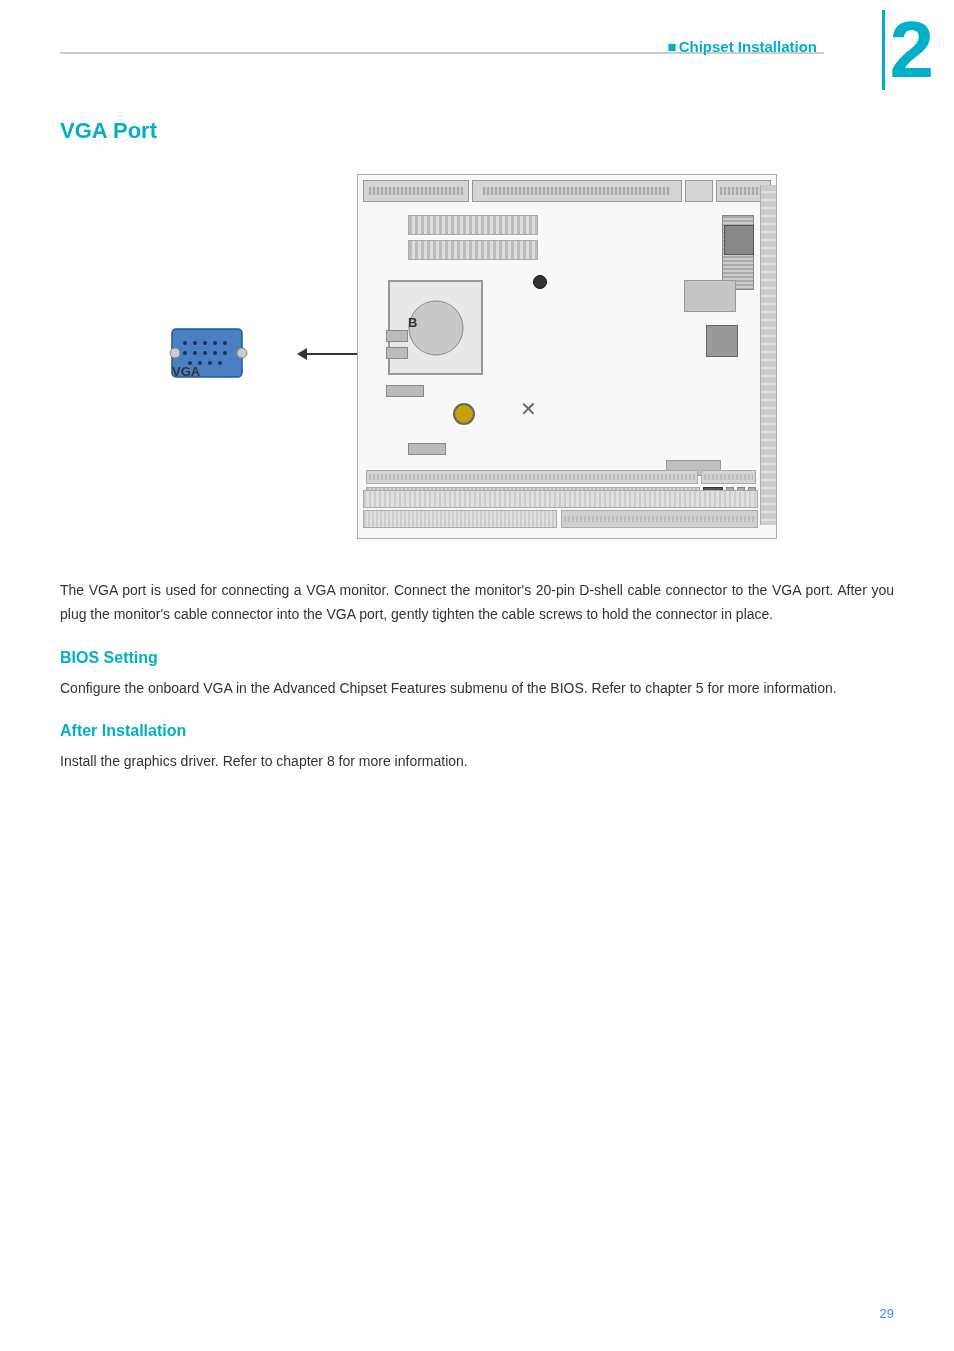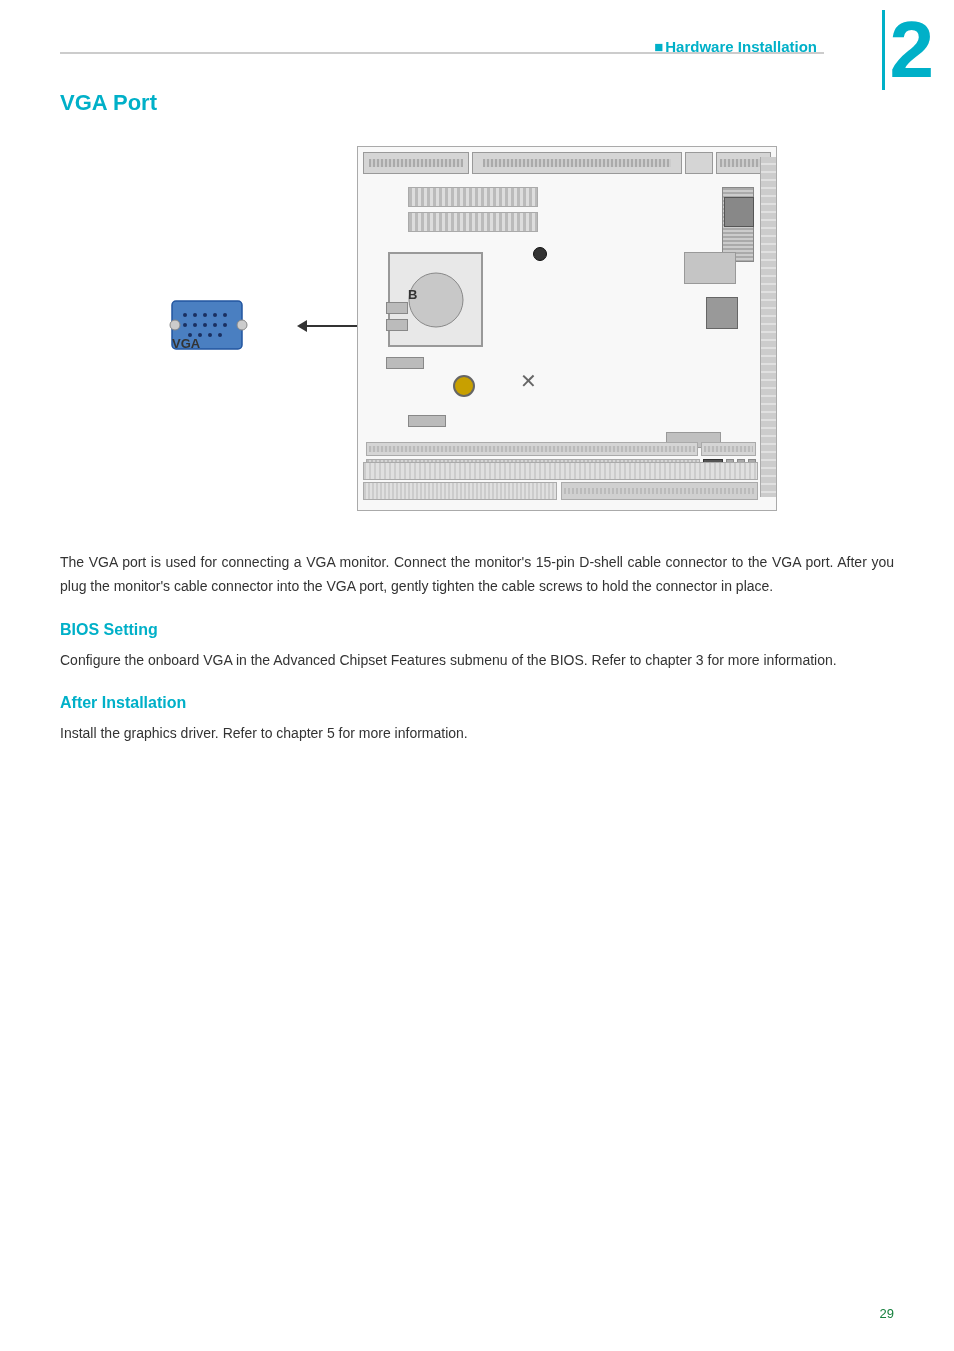--- a/index.html
+++ b/index.html
@@ -70,20 +70,21 @@
       top: 90px;
       left: 60px;
       right: 60px;
     }
 
     .page-title {
       font-size: 22px;
       font-weight: bold;
       color: #00b0c8;
       margin-bottom: 20px;
+      margin-top: 28px;
     }
 
     
     .diagram-container {
       width: 100%;
       display: flex;
       justify-content: center;
       margin-bottom: 25px;
     }
 
@@ -144,30 +145,30 @@
       color: #00b0c8;
       margin-bottom: 10px;
     }
 
     
     .page-number {
       position: absolute;
       bottom: 30px;
       right: 60px;
       font-size: 13px;
-      color: #15803d;
+      color: #3b82f6;
     }
   </style>
 </head>
 <body>
 
 <div class="header">
   <div class="header-line"></div>
   <div class="header-title">
-    <span>■</span><span>Hardware Installation</span>
+    <span>■</span><span>Chipset Installation</span>
   </div>
   <div class="chapter-number">2</div>
 </div>
 
 <div class="content">
 
   <div class="page-title">VGA  Port</div>
 
   <div class="diagram-container">
     <div class="diagram-wrapper">
@@ -284,23 +285,23 @@
             </div>
           </div>
         </div>
 
         <div style="position:absolute; top:50px; right:22px; width:30px; height:30px; background:#888; border:1px solid #555;"></div>
       </div>
 
     </div>
   </div>
 
-  <div class="section-text">The VGA port is used for connecting a VGA monitor. Connect the monitor's 15-pin D-shell cable connector to the VGA port. After you plug the monitor's cable connector into the VGA port, gently tighten the cable screws to hold the connector in place.</div>
+  <div class="section-text">The VGA port is used for connecting a VGA monitor. Connect the monitor's 20-pin D-shell cable connector to the VGA port. After you plug the monitor's cable connector into the VGA port, gently tighten the cable screws to hold the connector in place.</div>
 
   <div class="subsection-title">BIOS Setting</div>
-  <div class="section-text">Configure the onboard VGA in the Advanced Chipset Features submenu of the BIOS. Refer to chapter 3 for more information.</div>
+  <div class="section-text">Configure the onboard VGA in the Advanced Chipset Features submenu of the BIOS. Refer to chapter 5 for more information.</div>
 
   <div class="subsection-title">After  Installation</div>
-  <div class="section-text">Install the graphics driver. Refer to chapter 5 for more information.</div>
+  <div class="section-text">Install the graphics driver. Refer to chapter 8 for more information.</div>
 
 </div>
 
 <div class="page-number">29</div>
 
 </body></html>

